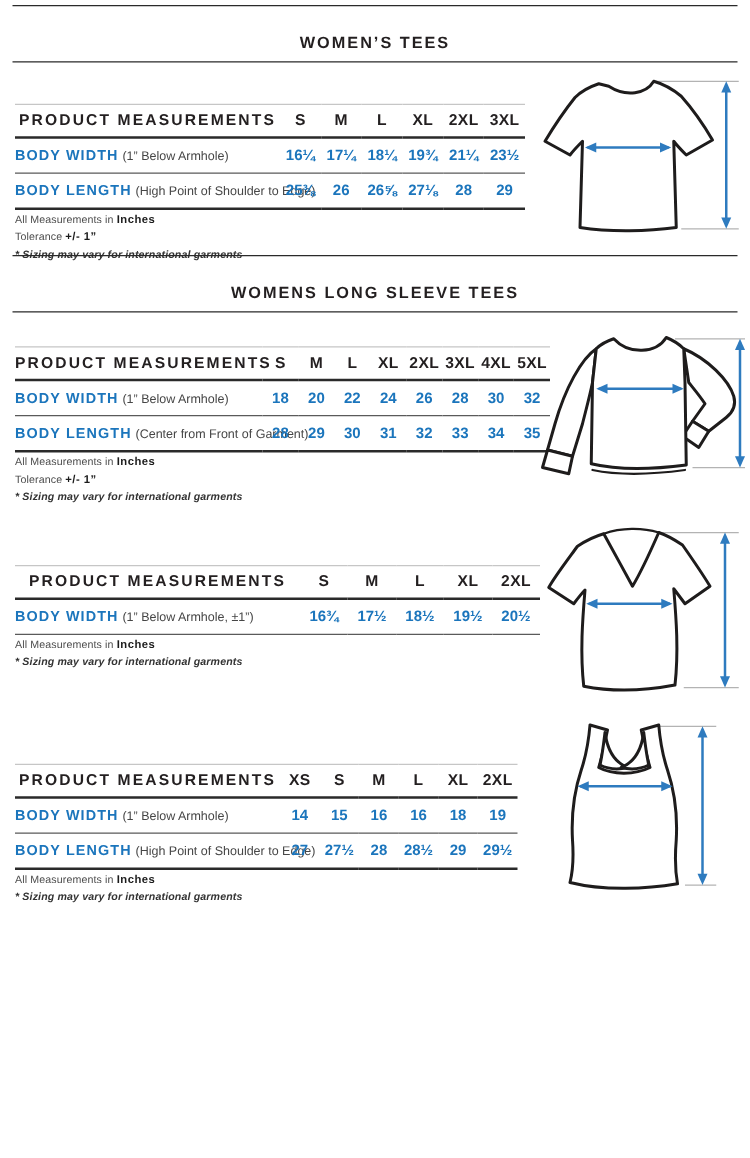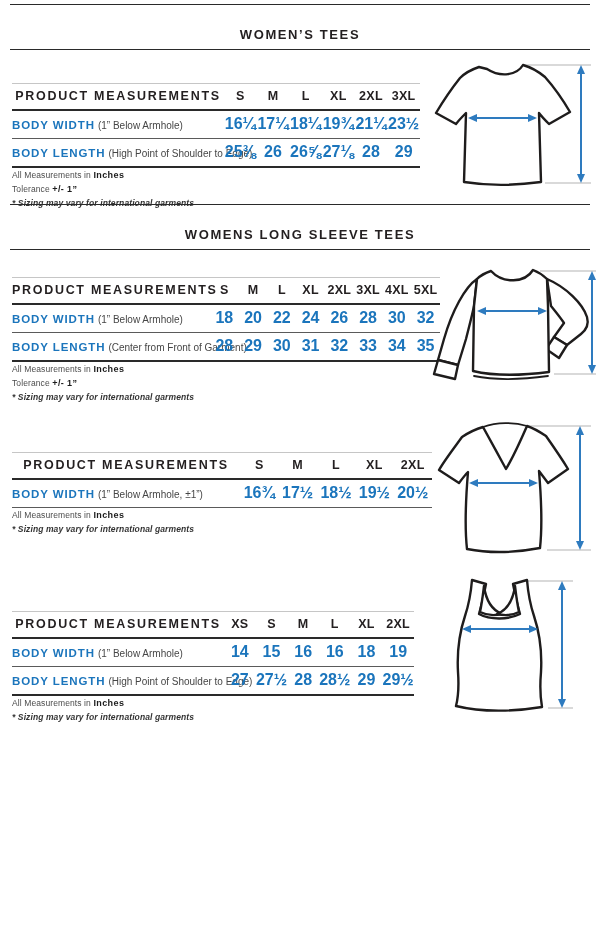--- a/index.html
+++ b/index.html
@@ -30,21 +30,21 @@
     padding:5px 0 6px;vertical-align:bottom;
   }
   .plabel{text-align:center;font-size:12.5px;font-weight:bold;letter-spacing:1.7px;color:#231f20;white-space:nowrap;}
   .size-th{font-size:12.5px;font-weight:bold;text-align:center;color:#231f20;letter-spacing:0.3px;}
   .tbl tbody td{padding:4px 0 5px;}
   tr.r-width td{border-bottom:1.4px solid #5a5a5a;}
   tr.r-length td{border-bottom:2.2px solid #2a2a2a;}
   .rlabel{white-space:nowrap;text-align:left;}
   .rl-name{color:#1b75bc;font-weight:bold;font-size:11.5px;letter-spacing:0.9px;}
   .rl-detail{color:#464646;font-size:10px;margin-left:3px;}
-  .val{color:#1b75bc;font-weight:bold;font-size:16px;text-align:center;}
+  .val{color:#1b75bc;font-weight:bold;font-size:12px;text-align:center;}
   .notes{margin-top:2px;}
   .note{font-size:8.5px;color:#4c4c4c;margin-bottom:4px;letter-spacing:0.1px;}
   .note b{color:#1b1b1b;font-size:9px;letter-spacing:0.4px;}
   .note.sizing{font-style:italic;font-weight:bold;color:#333333;}
   .illus{position:absolute;}
   .i1{right:5px;top:5px;}
   .i2{right:0px;top:11px;}
   .i3{right:5px;top:4px;}
   .i4{right:22px;top:9px;}
   .garment{fill:#ffffff;stroke:#1e1c1c;stroke-width:2.4;stroke-linejoin:round;stroke-linecap:round;}

